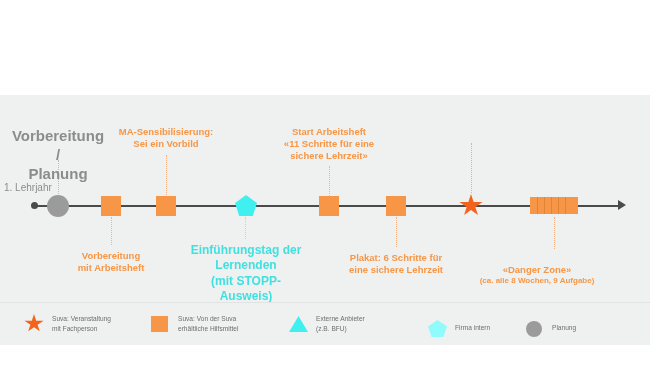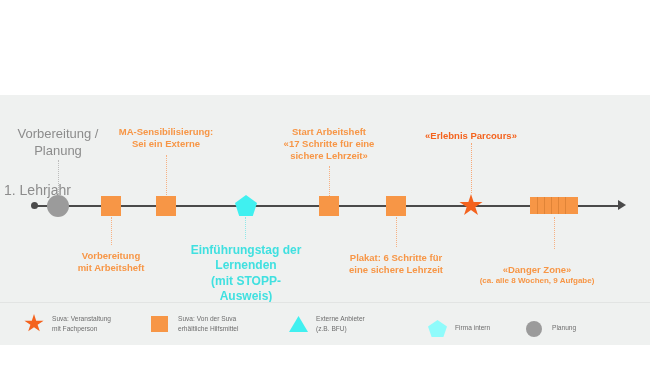--- a/index.html
+++ b/index.html
@@ -103,32 +103,32 @@
   .label {
     position: absolute;
     text-align: center;
     line-height: 1.28;
     white-space: pre-line;
   }
   .label.above { }
   .label.orange  { color: #f79646; font-weight: bold; font-size: 9.5px; }
   .label.deep    { color: #f4631e; font-weight: bold; font-size: 9.5px; }
   .label.cyan    { color: #40e0e0; font-weight: bold; font-size: 12px; }
-  .label.gray    { color: #8c8c8c; font-weight: normal; font-size: 13px; }
+  .label.gray    { color: #8c8c8c; font-weight: bold; font-size: 15px; }
 
   .sub {
     display: block;
     font-size: 8px;
     font-weight: bold;
   }
 
   #year-label {
     position: absolute;
     left: 4px; top: 182px;
-    font-size: 14px;
+    font-size: 10px;
     color: #8c8c8c;
   }
 
   
   #legend {
     position: absolute;
     left: 0; top: 310px;
     width: 650px; height: 34px;
   }
   .leg-item {
@@ -214,27 +214,26 @@
     <div class="stripe" style="left:14px;"></div>
     <div class="stripe" style="left:21px;"></div>
     <div class="stripe" style="left:28px;"></div>
     <div class="stripe" style="left:35px;"></div>
   </div>
 
   <div class="label above gray" style="left:8px;   top:126px; width:100px;">Vorbereitung /
 Planung</div>
 
   <div class="label above orange" style="left:96px;  top:126px; width:140px;">MA-Sensibilisierung:
-Sei ein Externe</div>
+Sei ein Vorbild</div>
 
   <div class="label above orange" style="left:264px; top:126px; width:130px;">Start Arbeitsheft
-«17 Schritte für eine
+«11 Schritte für eine
 sichere Lehrzeit»</div>
 
-  <div class="label above deep" style="left:411px; top:130px; width:120px;">«Erlebnis Parcours»</div>
 
   <div class="label orange" style="left:61px;  top:250px; width:100px;">Vorbereitung
 mit Arbeitsheft</div>
 
   <div class="label cyan" style="left:185px; top:243px; width:122px;">Einführungstag der
 Lernenden
 (mit STOPP-Ausweis)</div>
 
   <div class="label orange" style="left:331px; top:252px; width:130px;">Plakat: 6 Schritte für
 eine sichere Lehrzeit</div>

